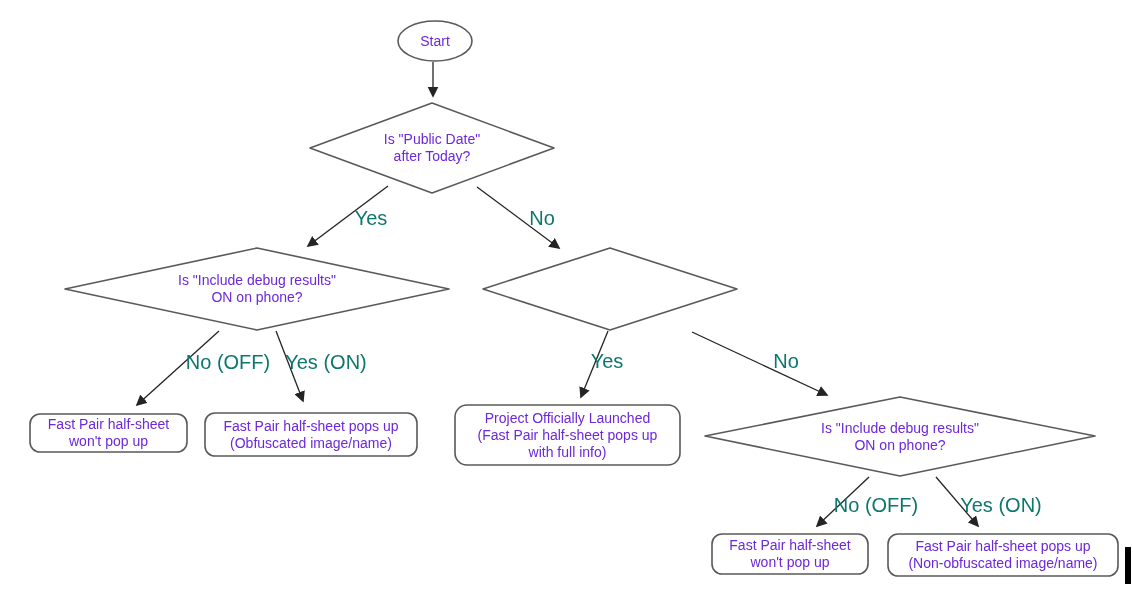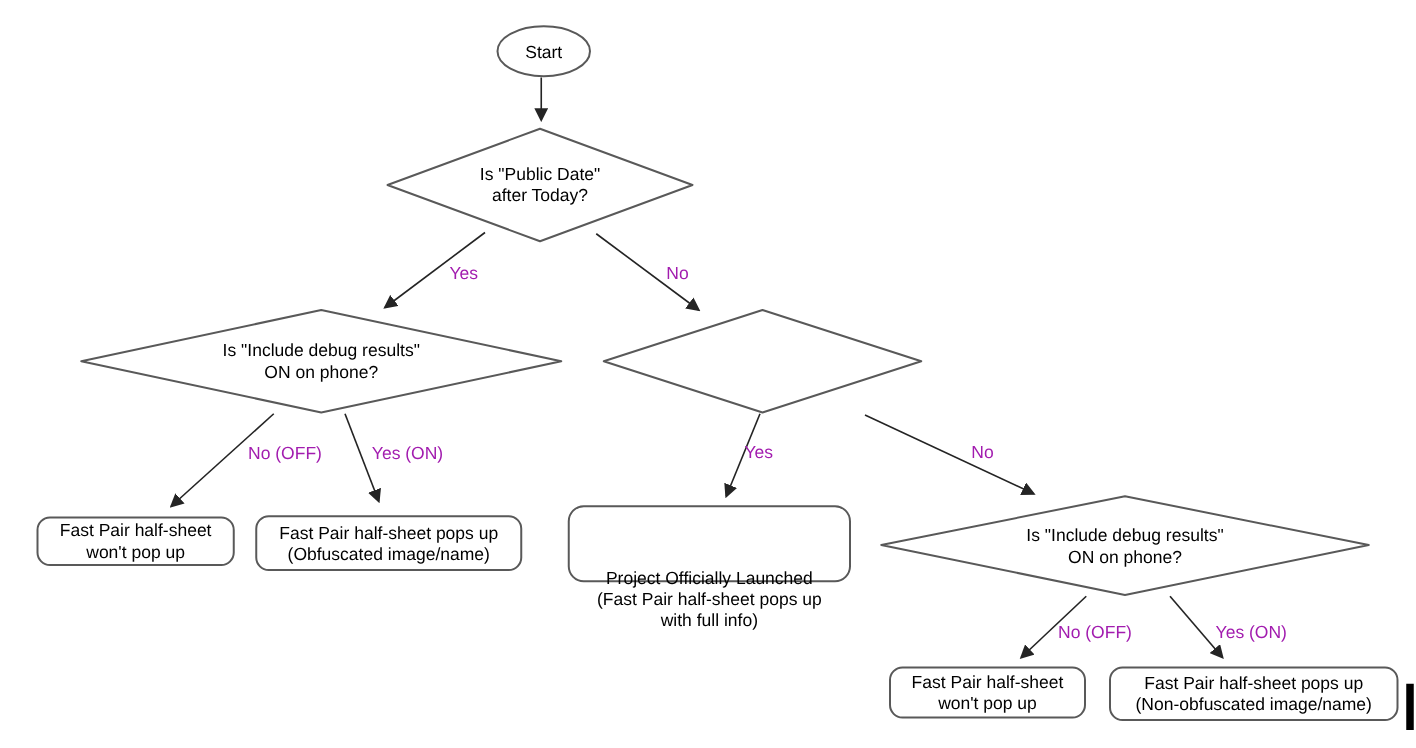--- a/index.html
+++ b/index.html
@@ -33,28 +33,28 @@
   }
   .node-label {
     position: absolute;
     display: flex;
     align-items: center;
     justify-content: center;
     text-align: center;
     white-space: pre-line;
     font-size: 14px;
     line-height: 17px;
-    color: #000000;
+    color: #6d28d9;
   }
   .edge-label {
     position: absolute;
     transform: translate(-50%, -50%);
-    font-size: 14px;
+    font-size: 20px;
     line-height: 16px;
-    color: #a21caf;
+    color: #0f766e;
     white-space: nowrap;
   }
   .caret {
     position: absolute;
     left: 1125px;
     top: 547px;
     width: 6px;
     height: 37px;
     background: #000000;
   }
@@ -97,21 +97,21 @@
   <div class="node-label" style="left:310px; top:103px; width:244px; height:90px;">Is "Public Date"
 after Today?</div>
   <div class="node-label" style="left:65px; top:248px; width:384px; height:82px;">Is "Include debug results"
 ON on phone?</div>
   <div class="node-label" style="left:705px; top:397px; width:390px; height:79px;">Is "Include debug results"
 ON on phone?</div>
   <div class="node-label" style="left:30px; top:414px; width:157px; height:38px;">Fast Pair half-sheet
 won't pop up</div>
   <div class="node-label" style="left:205px; top:413px; width:212px; height:43px;">Fast Pair half-sheet pops up
 (Obfuscated image/name)</div>
-  <div class="node-label" style="left:455px; top:405px; width:225px; height:60px;margin-top:44px;">Project Officially Launched
+  <div class="node-label" style="left:455px; top:405px; width:225px; height:60px;">Project Officially Launched
 (Fast Pair half-sheet pops up
 with full info)</div>
   <div class="node-label" style="left:712px; top:534px; width:156px; height:40px;">Fast Pair half-sheet
 won't pop up</div>
   <div class="node-label" style="left:888px; top:534px; width:230px; height:42px;">Fast Pair half-sheet pops up
 (Non-obfuscated image/name)</div>
 
   <div class="edge-label" style="left:371px; top:218px;">Yes</div>
   <div class="edge-label" style="left:542px; top:218px;">No</div>
   <div class="edge-label" style="left:228px; top:362px;">No (OFF)</div>

